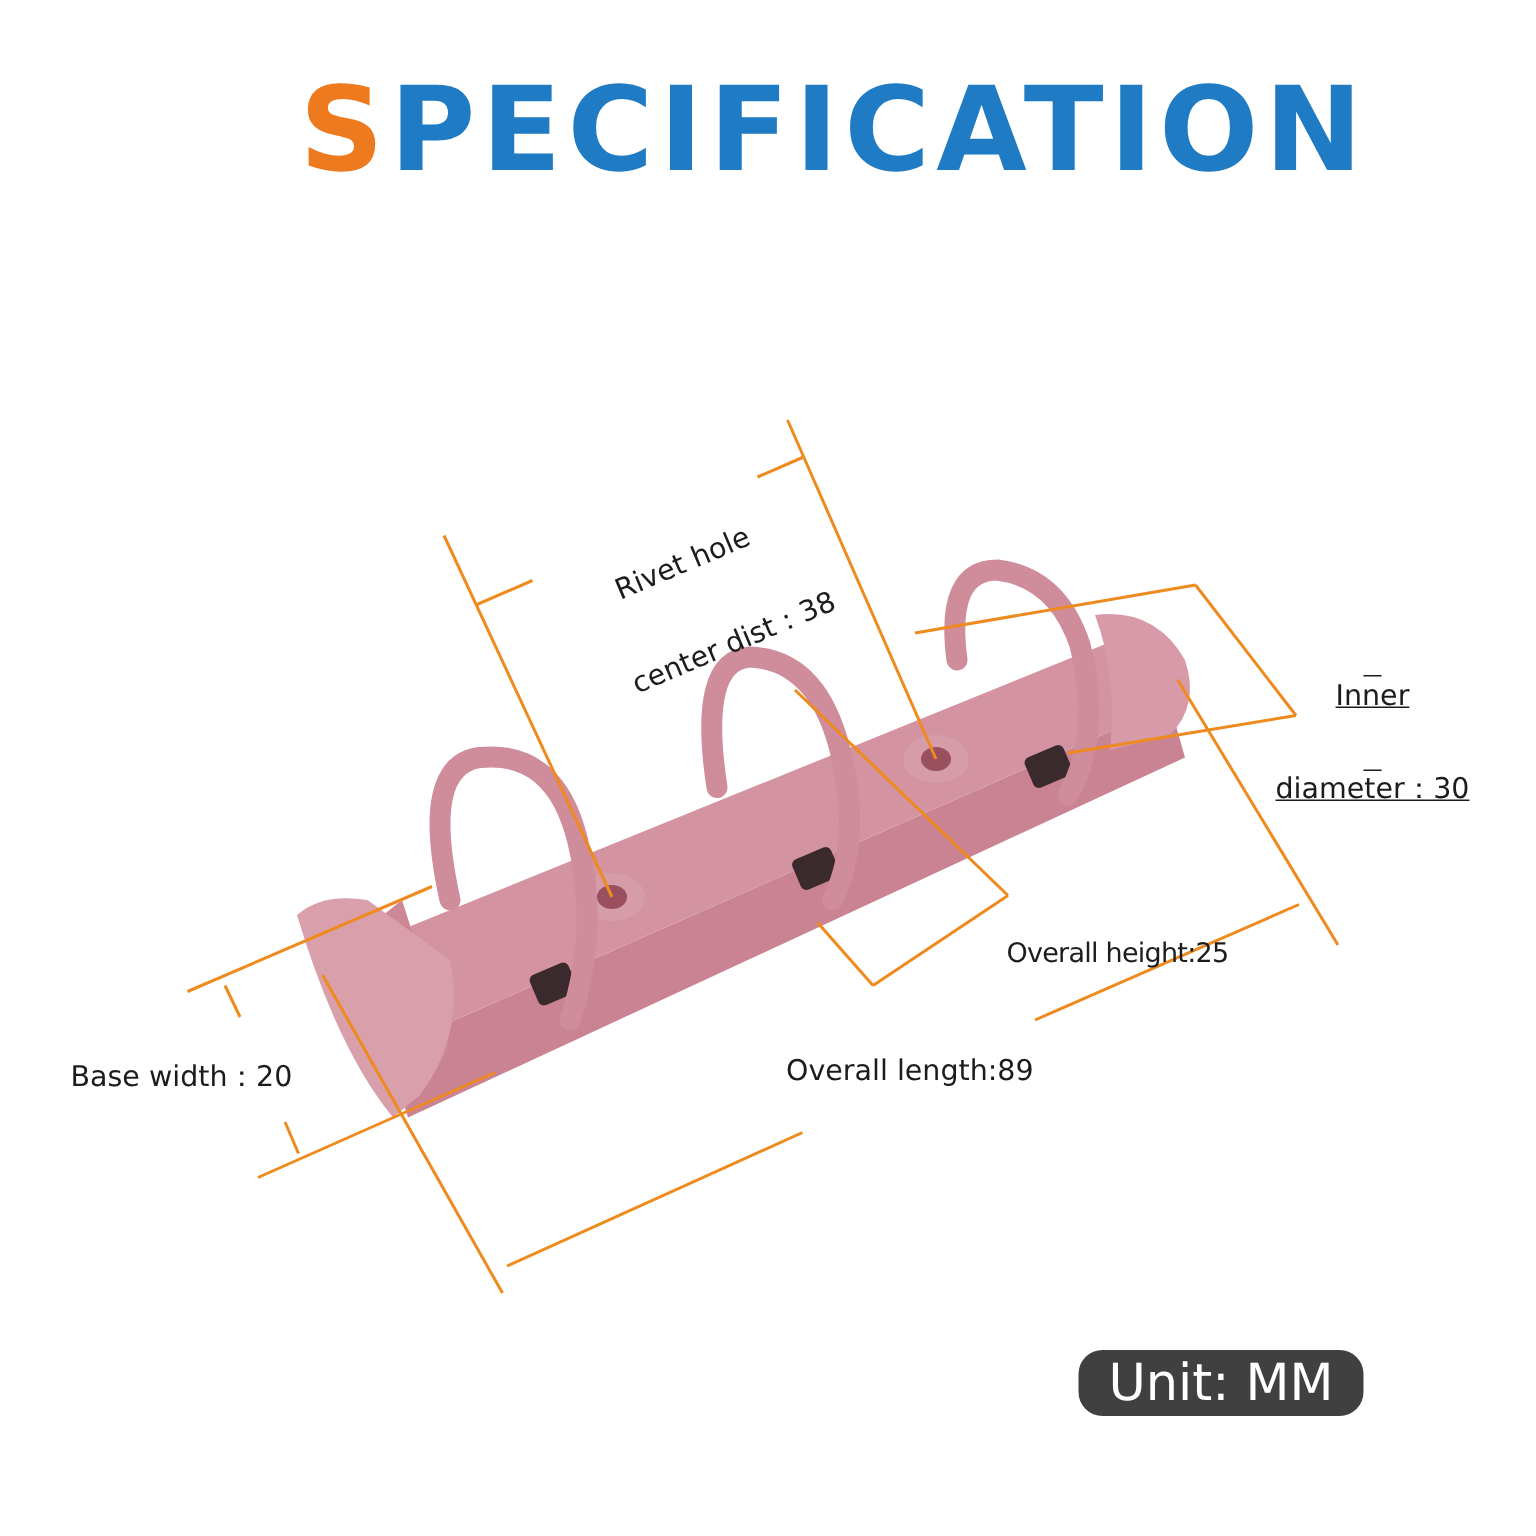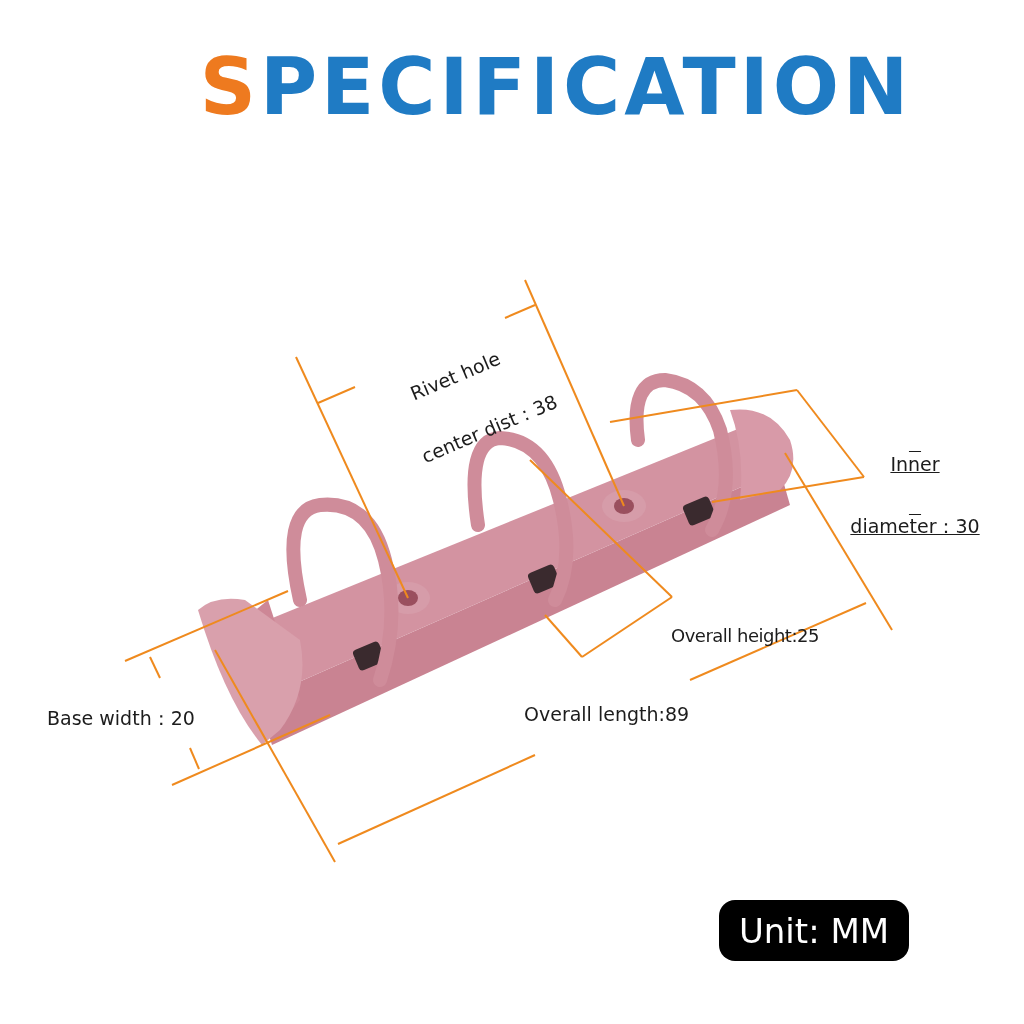--- a/index.html
+++ b/index.html
@@ -3,21 +3,21 @@
 <meta charset="utf-8">
 <style>
   html, body { margin: 0; padding: 0; background: #ffffff; }
   body { width: 1024px; height: 1024px; position: relative; overflow: hidden; font-family: "DejaVu Sans", sans-serif; }
   .title { position: absolute; left: 16px; top: 48px; width: 1024px; text-align: center; font-family: "DejaVu Sans", sans-serif; font-weight: bold; font-size: 78px; letter-spacing: 4px; line-height: 1; margin-left: 28px; }
   .title .first { color: #ee7a1f; }
   .title .rest { color: #1f7bc4; }
   svg.stage { position: absolute; left: 0; top: 0; }
   .label { position: absolute; color: #1c1c1c; font-family: "DejaVu Sans", sans-serif; font-size: 19px; line-height: 1.1; white-space: pre; }
   .rot { transform-origin: left top; transform: rotate(-23deg); }
-  .badge { position: absolute; left: 719px; top: 900px; width: 190px; height: 61px; border-radius: 16px; background: #000000; color: #ffffff; font-family: "DejaVu Sans", sans-serif; font-size: 34px; display: flex; align-items: center; justify-content: center; }
+  .badge { position: absolute; left: 719px; top: 900px; width: 190px; height: 44px; border-radius: 16px; background: #404040; color: #ffffff; font-family: "DejaVu Sans", sans-serif; font-size: 34px; display: flex; align-items: center; justify-content: center; }
 </style>
 </head>
 <body>
 
 <div class="title">
   <span class="first">S</span><span class="rest">PECIFICATION</span>
 </div>
 
 <svg class="stage" width="1024" height="1024" viewBox="0 0 1024 1024">
 

